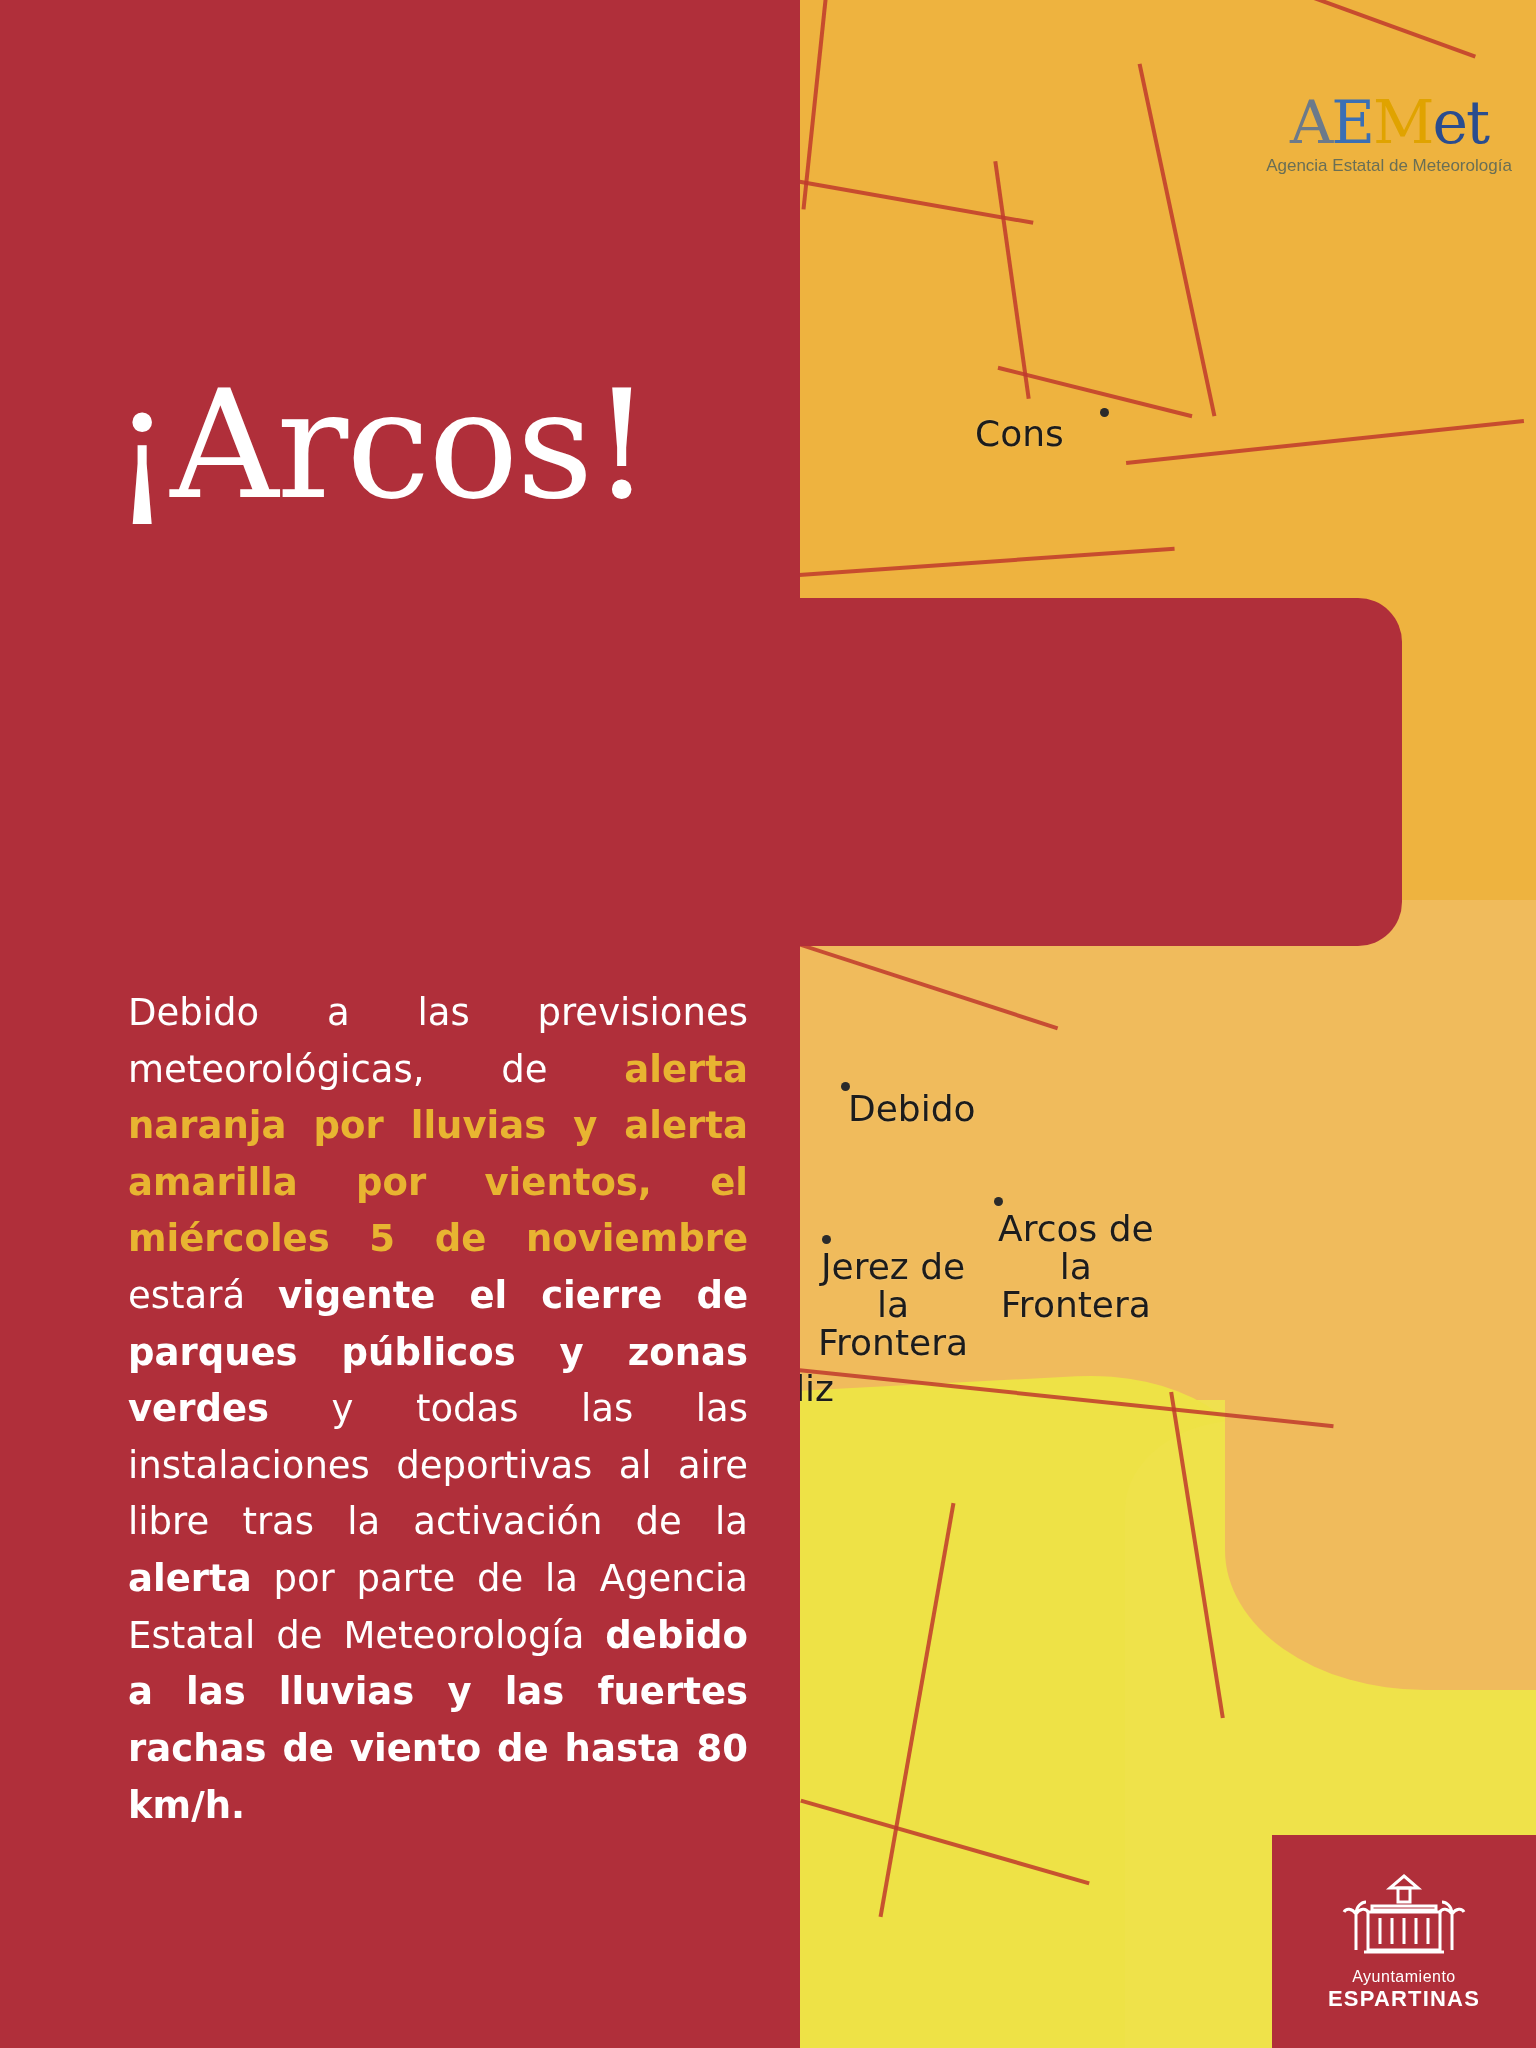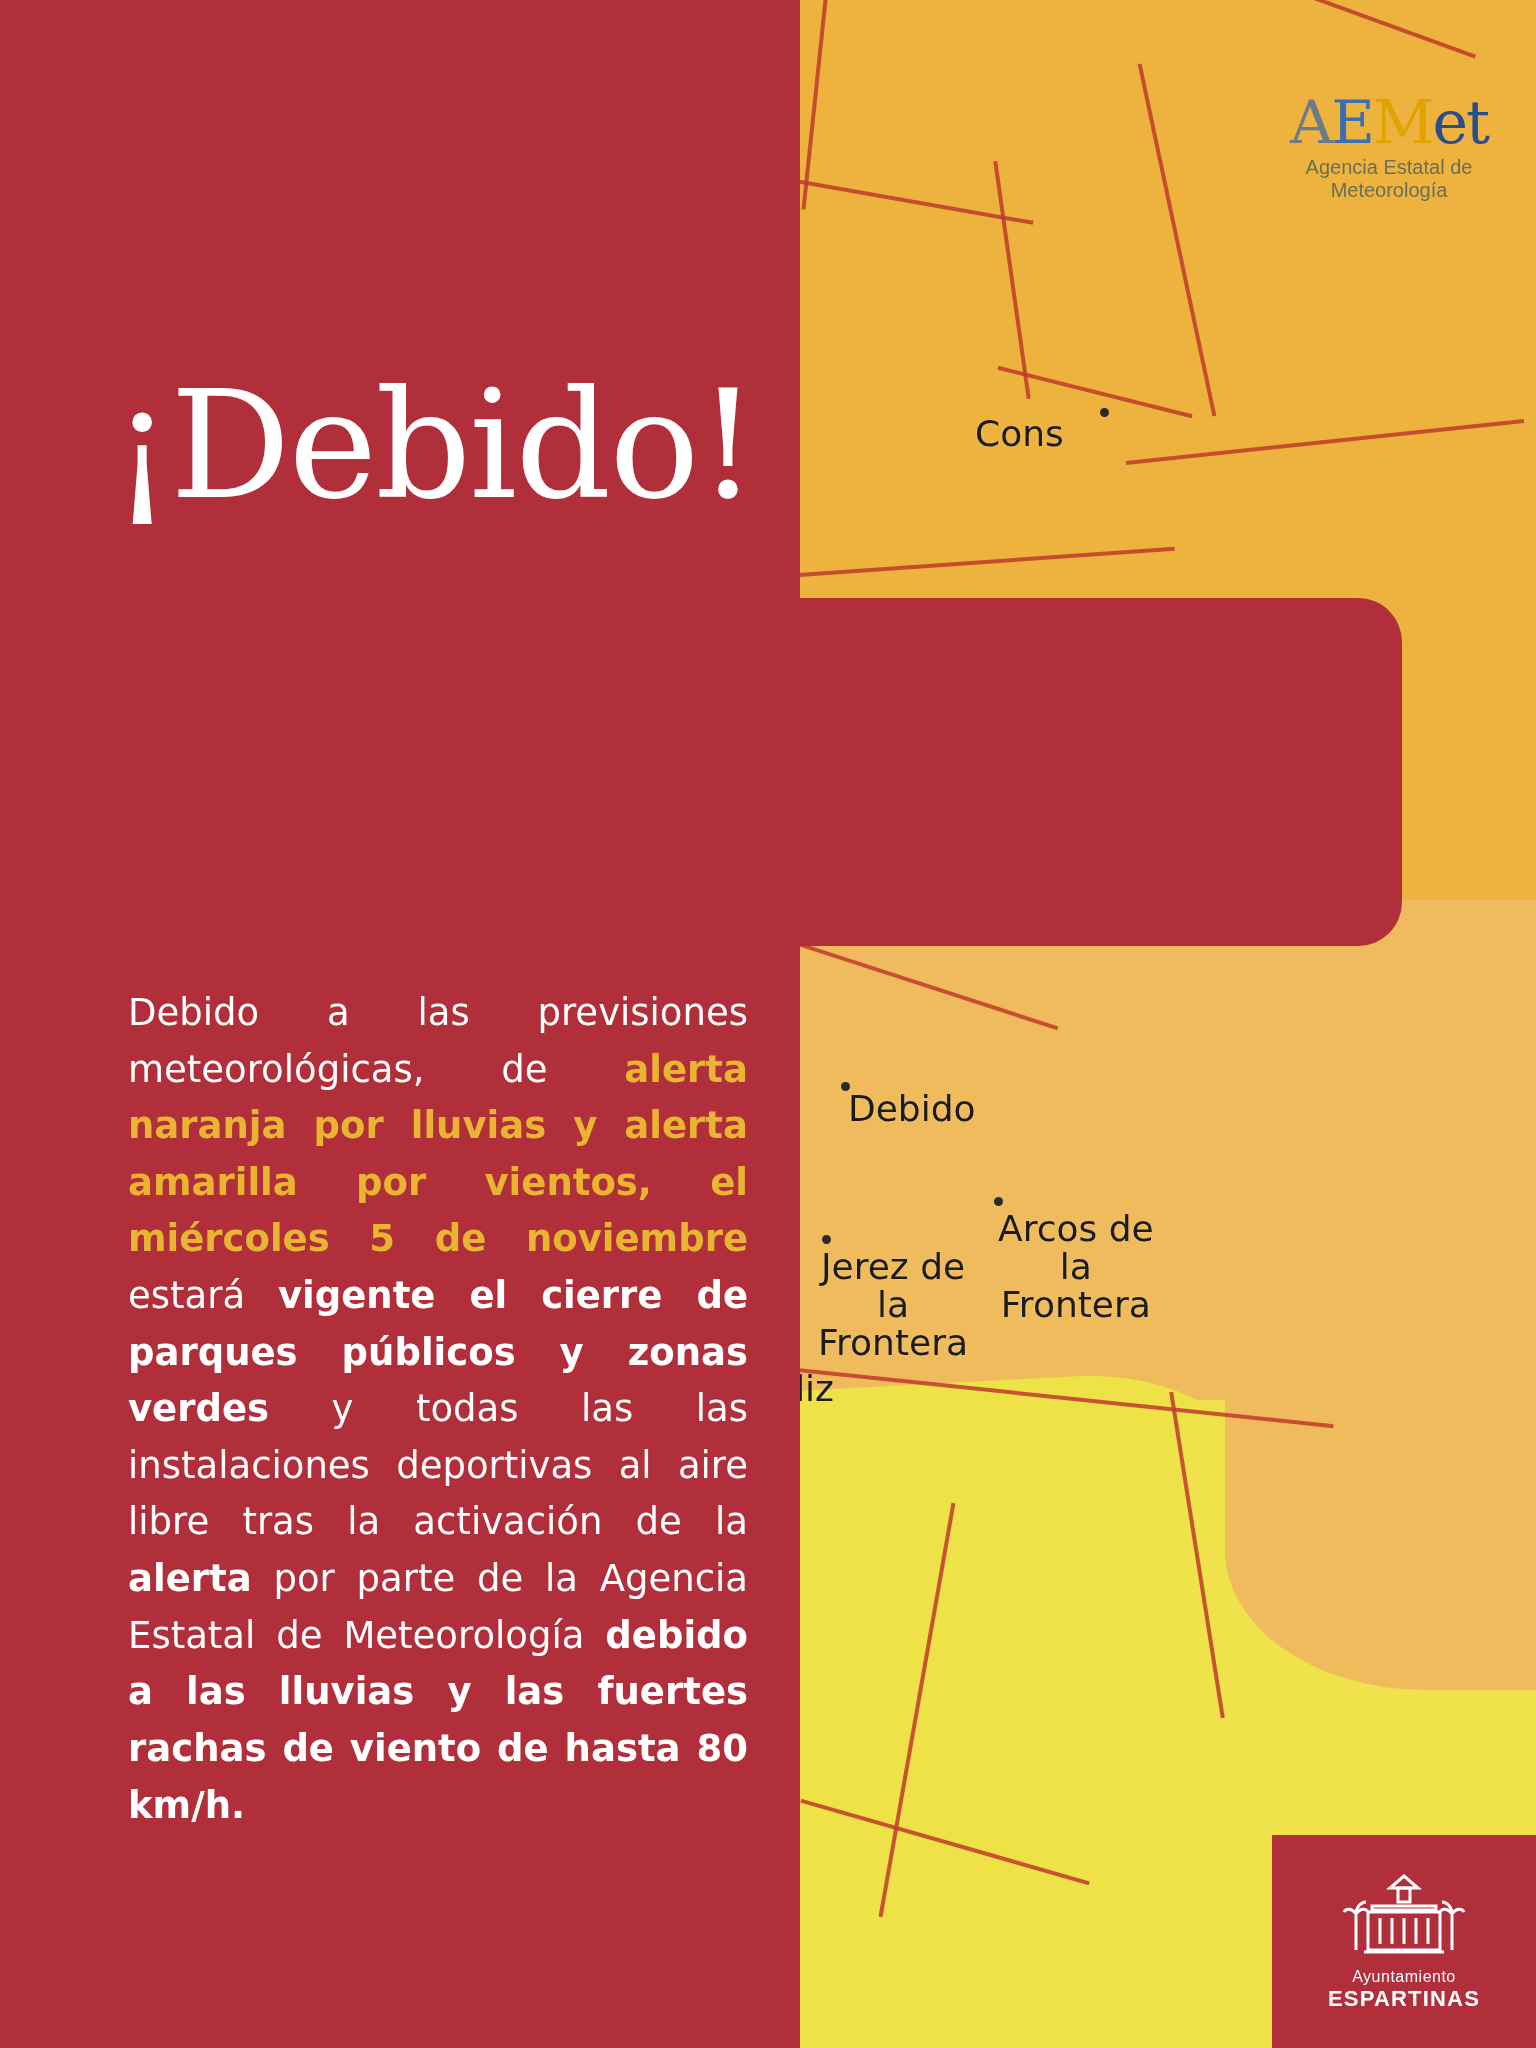--- a/index.html
+++ b/index.html
@@ -108,21 +108,21 @@
     font-size: 60px;
     letter-spacing: -2px;
     line-height: 1;
   }
   .aemet-mark .a { color: #6c7a8a; }
   .aemet-mark .e { color: #3a6fb5; }
   .aemet-mark .m { color: #e0a300; }
   .aemet-mark .et { color: #2a4d8f; }
   .aemet-sub {
     margin-top: 4px;
-    font-size: 20px;
+    font-size: 17px;
     color: #6a6f55;
     font-family: "Liberation Sans", sans-serif;
   }
 
   
   .left {
     position: absolute;
     left: 0; top: 0;
     width: 800px;
     height: 2048px;
@@ -258,21 +258,21 @@
       <div class="map-dot" style="left: 822px; top: 1235px;"></div>
       <div class="map-label" style="left: 818px; top: 1248px;">Jerez de
 la
 Frontera</div>
       <div class="map-dot" style="left: 730px; top: 1362px;"></div>
       <div class="map-label" style="left: 735px; top: 1370px;">Cádiz</div>
     </div>
 
   <div class="left"></div>
 
-  <div class="aviso">¡Debido!</div>
+  <div class="aviso">¡Arcos!</div>
 
   <div class="headline-band"></div>
 
   <div class="body-text">
     <span>Debido a las previsiones meteorológicas, de </span><span class="hl">alerta naranja por lluvias y alerta amarilla por vientos, el miércoles 5 de noviembre</span><span> estará </span><b>vigente el cierre de parques públicos y zonas verdes</b><span> y todas las las instalaciones deportivas al aire libre tras la activación de la </span><b>alerta</b><span> por parte de la Agencia Estatal de Meteorología </span><b>debido a las lluvias y las  fuertes rachas de viento de hasta 80 km/h.</b>
   </div>
 
   <div class="badge">
     <div class="badge-logo">
       <svg width="124" height="86" viewBox="0 0 124 86" fill="none" stroke="#ffffff" stroke-width="3">

